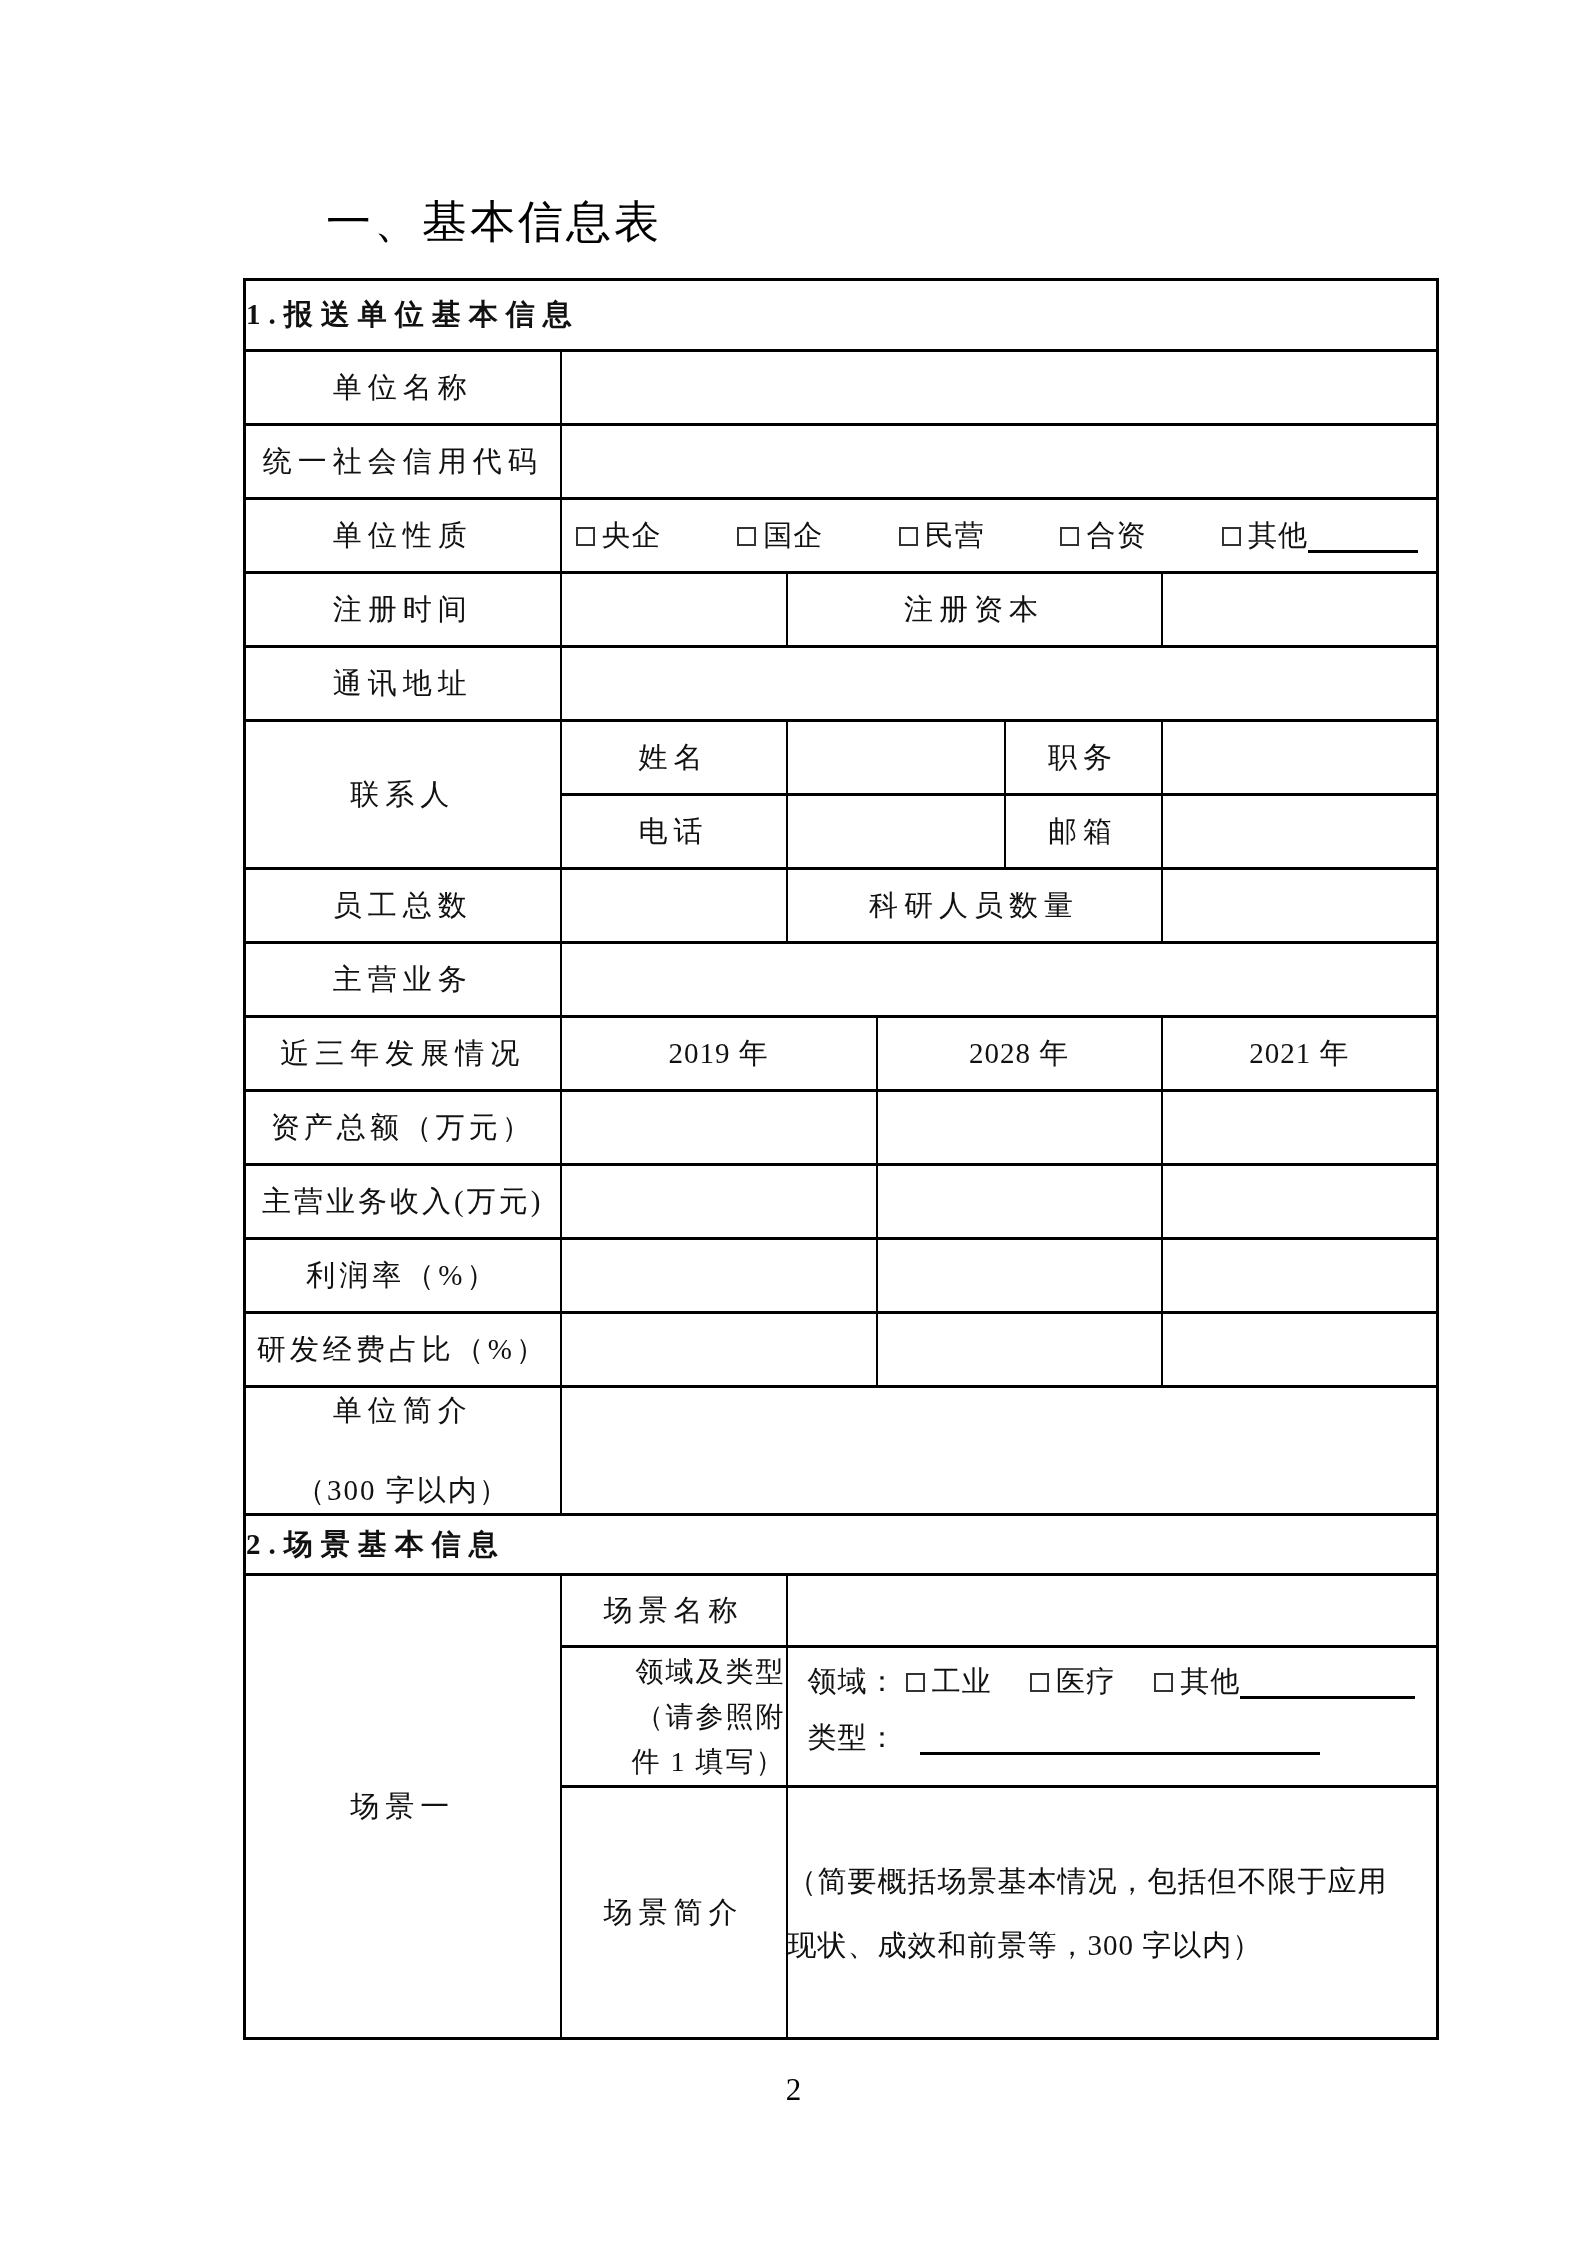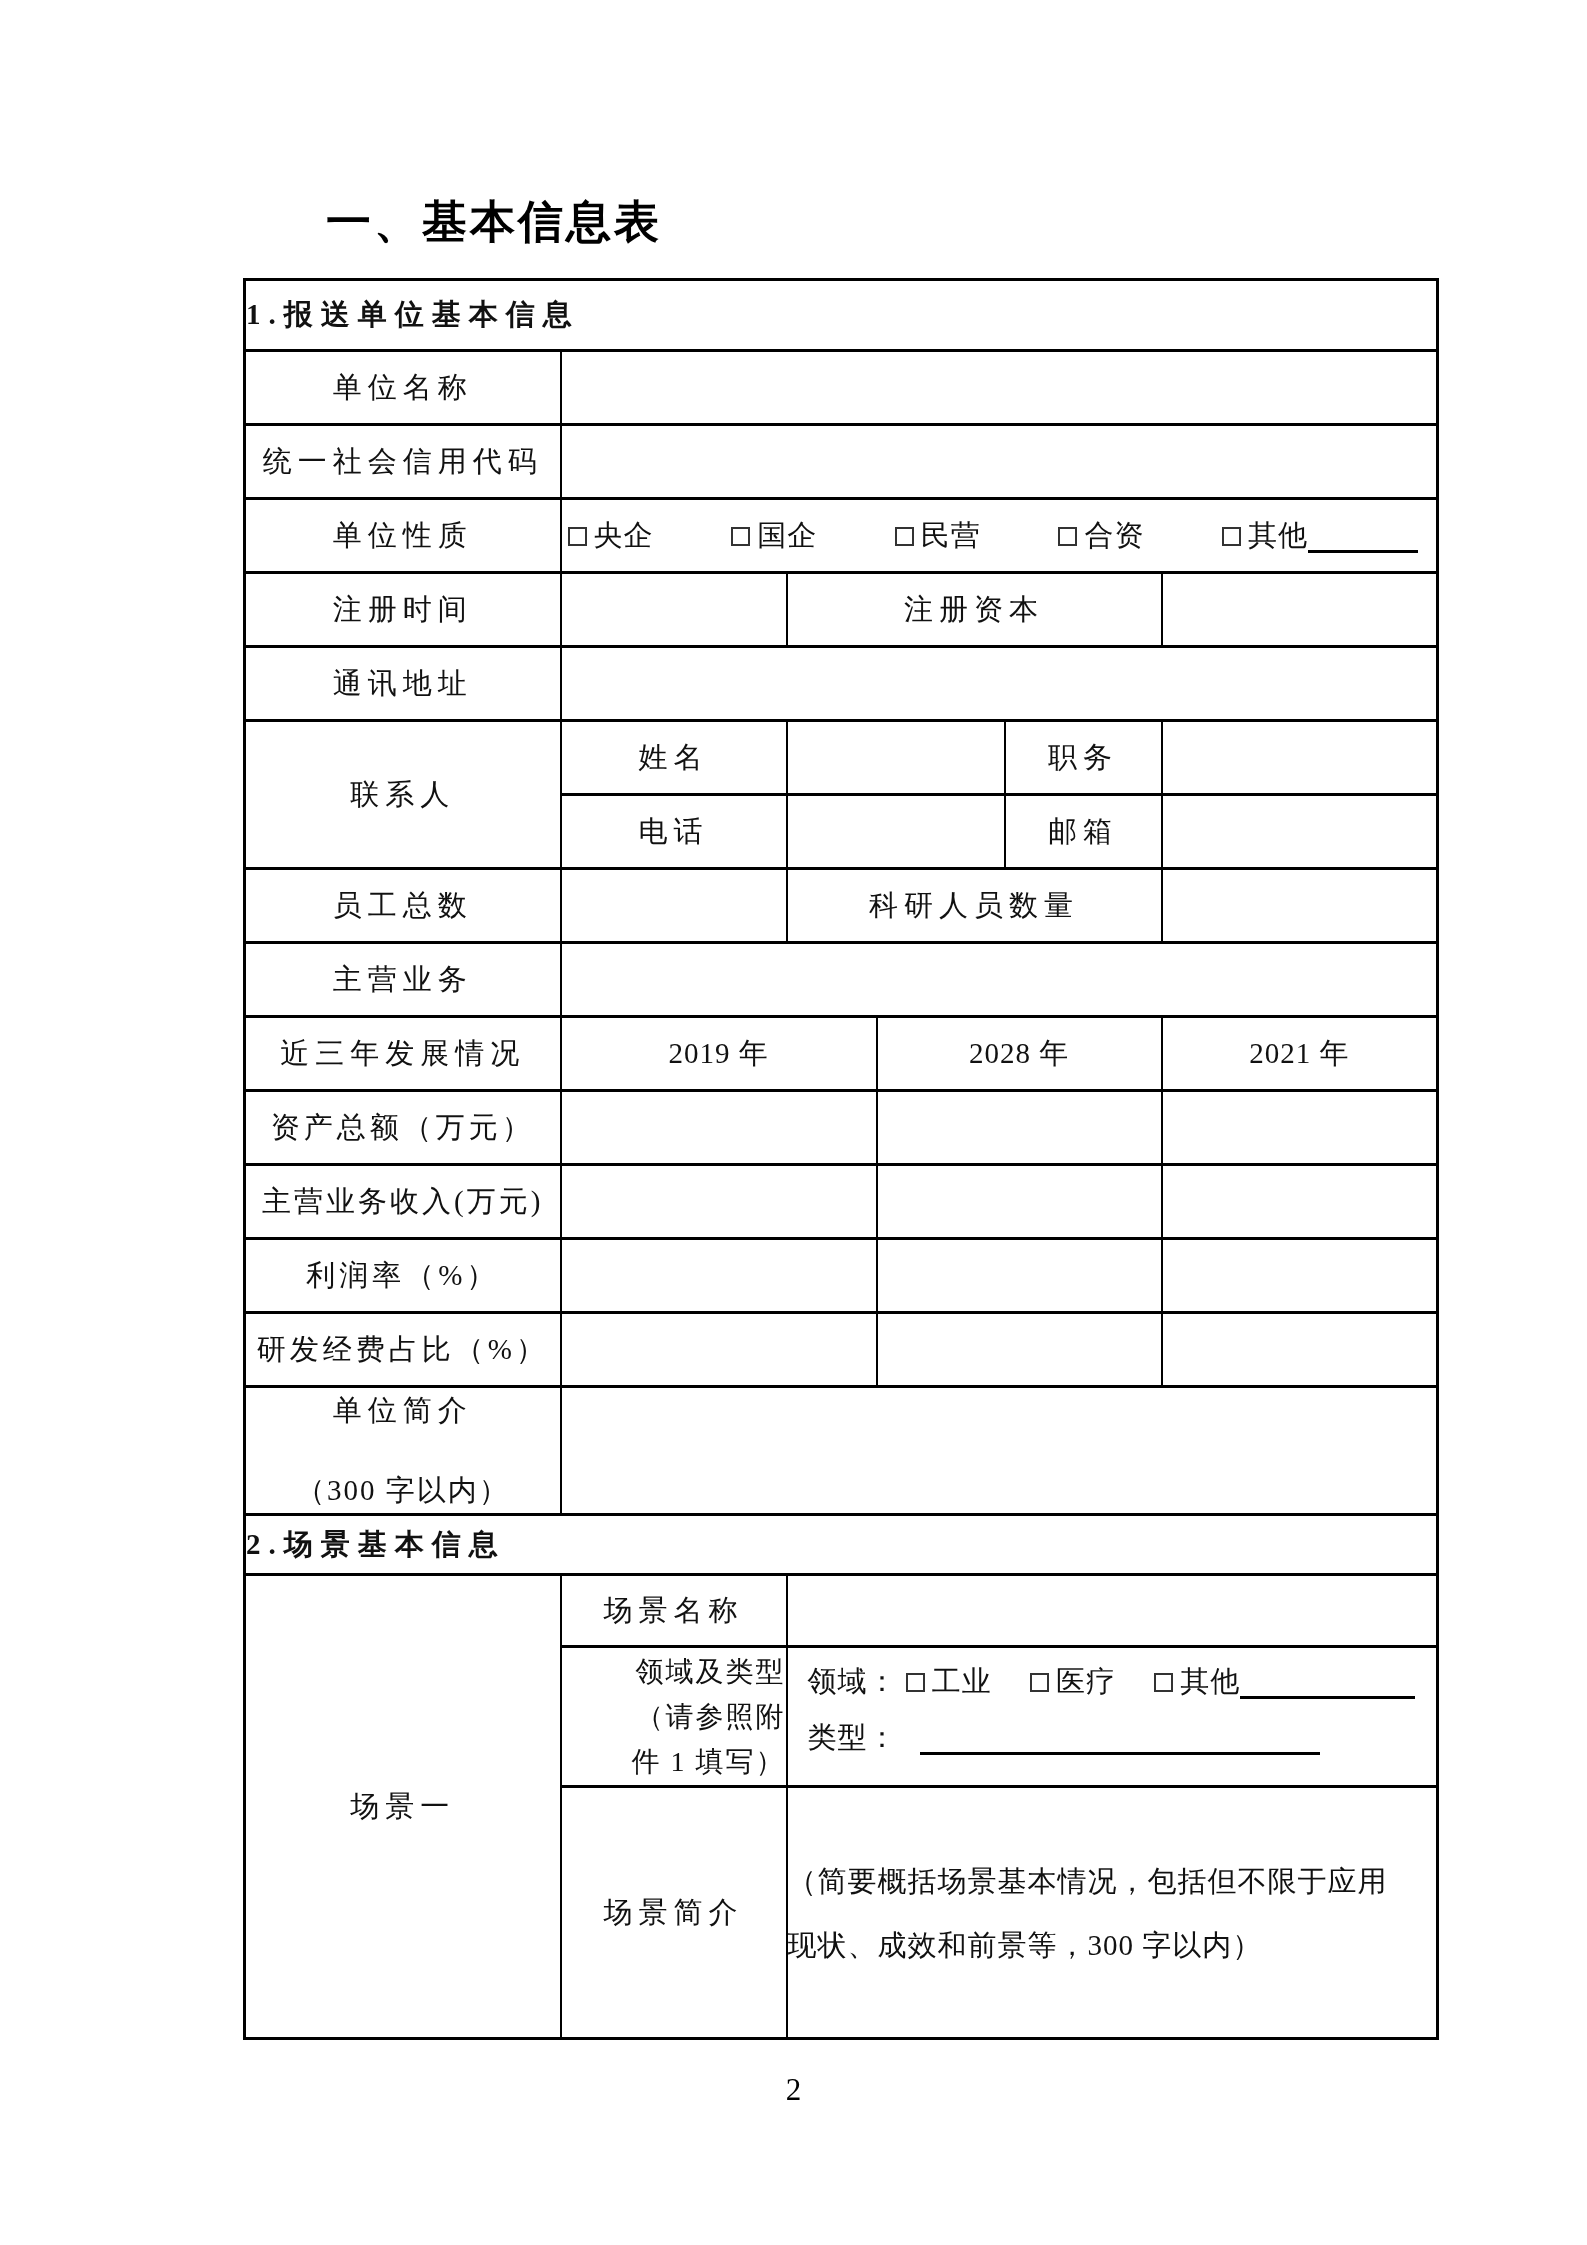--- a/index.html
+++ b/index.html
@@ -12,21 +12,21 @@
     color: #000;
     overflow: hidden;
   }
   .doc-title {
     position: absolute;
     left: 326px;
     top: 192px;
     margin: 0;
     font-family: "Liberation Sans", sans-serif;
     font-size: 45px;
-    font-weight: bold;
+    font-weight: normal;
     letter-spacing: 3px;
     color: #000;
     text-align: center;
   }
   table.form {
     position: absolute;
     left: 199px;
     top: 278px;
     width: 1193px;
     border-collapse: collapse;
@@ -55,21 +55,21 @@
   td.lbl {
     text-align: center;
     letter-spacing: 6px;
   }
   td.lbl .noLs { letter-spacing: 2px; }
   td.fill { background: #fff; }
   .optrow {
     display: flex;
     align-items: center;
     justify-content: space-between;
-    padding: 0 18px 0 6px;
+    padding: 0 18px 0 14px;
   }
   .opt { white-space: nowrap; letter-spacing: 1px; }
   .cb {
     display: inline-block;
     width: 15px;
     height: 15px;
     border: 2px solid #333;
     margin-right: 7px;
     vertical-align: -1px;
     background: #fff;

